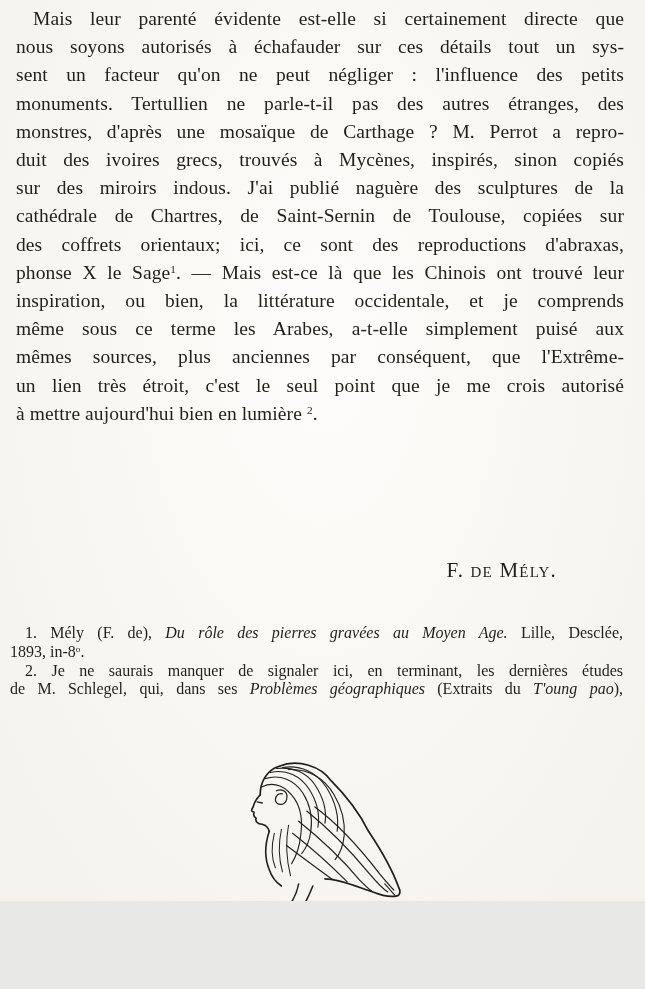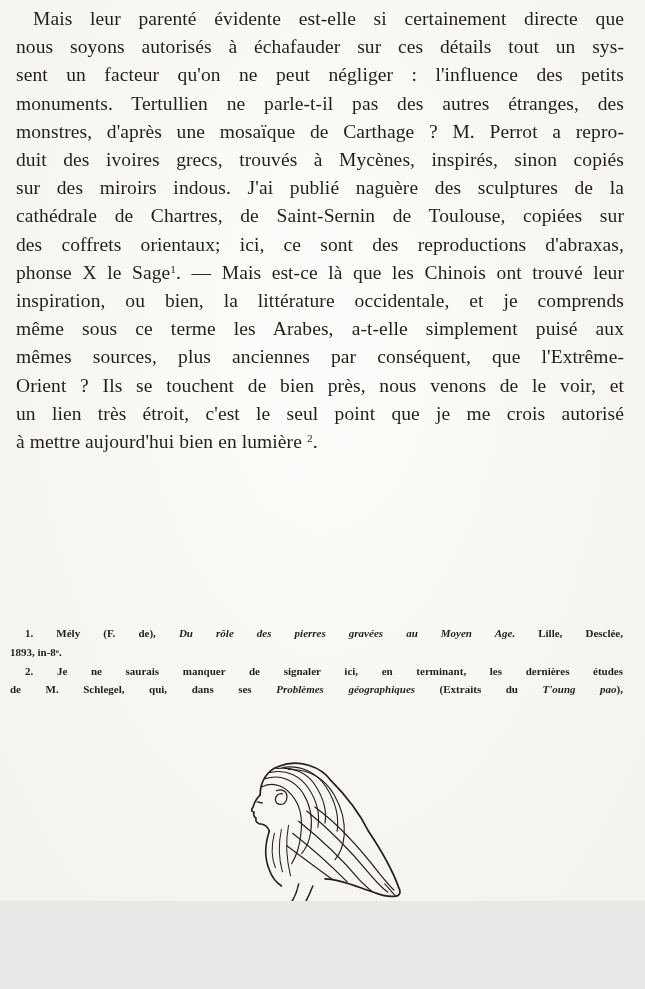--- a/index.html
+++ b/index.html
@@ -48,23 +48,22 @@
     font-variant: small-caps;
     letter-spacing: 1.2px;
   }
 
   
   .footnotes {
     position: absolute;
     left: 10px;
     top: 624px;
     width: 613px;
-    font-size: 11px;
+    font-size: 16px;
     line-height: 18.8px;
-    font-weight: bold;
   }
   .footnotes .ind { text-indent: 15px; }
 
   
   .figure {
     position: absolute;
     left: 246px;
     top: 760px;
     width: 162px;
     height: 178px;
@@ -94,25 +93,25 @@
     <div class="jl"><span>monuments. Tertullien ne parle-t-il pas des autres étranges, des</span></div>
     <div class="jl"><span>monstres, d'après une mosaïque de Carthage ? M. Perrot a repro-</span></div>
     <div class="jl"><span>duit des ivoires grecs, trouvés à Mycènes, inspirés, sinon copiés</span></div>
     <div class="jl"><span>sur des miroirs indous. J'ai publié naguère des sculptures de la</span></div>
     <div class="jl"><span>cathédrale de Chartres, de Saint-Sernin de Toulouse, copiées sur</span></div>
     <div class="jl"><span>des coffrets orientaux; ici, ce sont des reproductions d'abraxas,</span></div>
     <div class="jl"><span>phonse X le Sage</span><sup>1</sup><span>. — Mais est-ce là que les Chinois ont trouvé leur</span></div>
     <div class="jl"><span>inspiration, ou bien, la littérature occidentale, et je comprends</span></div>
     <div class="jl"><span>même sous ce terme les Arabes, a-t-elle simplement puisé aux</span></div>
     <div class="jl"><span>mêmes sources, plus anciennes par conséquent, que l'Extrême-</span></div>
-    <div class="jl"><span>Orient ? Ils se touchent de bien près, nous venons de le voir, et</span></div>
     <div class="jl"><span>un lien très étroit, c'est le seul point que je me crois autorisé</span></div>
     <div class="nl"><span>à mettre aujourd'hui bien en lumière </span><sup>2</sup><span>.</span></div>
   </div>
 
+  <div class="signature">F. de Mély.</div>
 
   <div class="footnotes">
     <div class="jl ind"><span>1. Mély (F. de), </span><i>Du rôle des pierres gravées au Moyen Age.</i><span> Lille, Desclée,</span></div>
     <div class="nl"><span>1893, in-8</span><sup>o</sup><span>.</span></div>
     <div class="jl ind"><span>2. Je ne saurais manquer de signaler ici, en terminant, les dernières études</span></div>
     <div class="jl"><span>de M. Schlegel, qui, dans ses </span><i>Problèmes géographiques</i><span> (Extraits du </span><i>T'oung pao</i><span>),</span></div>
   </div>
 
   <div class="figure">
     <svg viewBox="0 0 160 175" fill="none" stroke="#241f19" stroke-linecap="round" stroke-linejoin="round">

